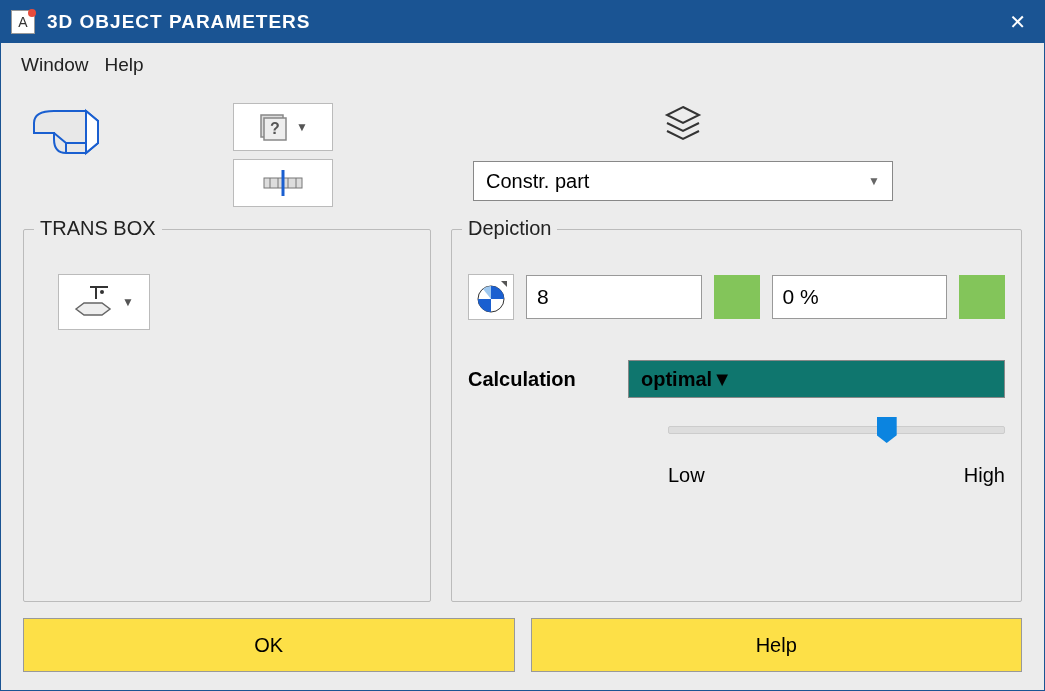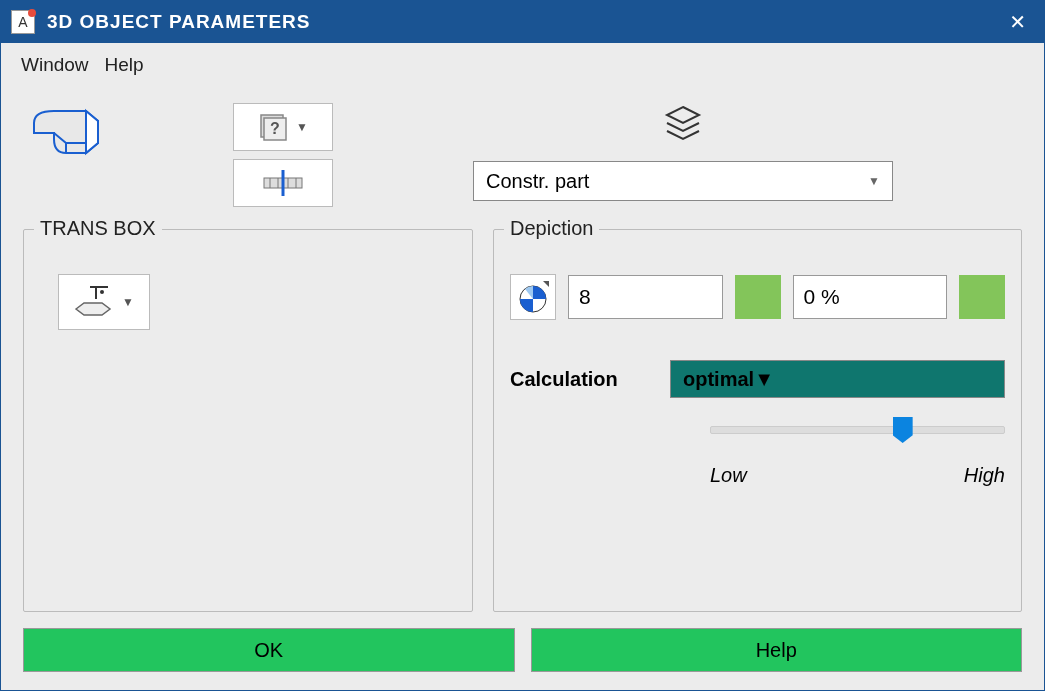--- a/index.html
+++ b/index.html
@@ -28,41 +28,41 @@
     .layer-select { display: flex; align-items: center; gap: 18px; margin-left: 130px; flex-direction: column; }
     .layers-icon { width: 40px; }
     .combo { width: 420px; height: 40px; background: #fff; border: 1px solid #888; display: flex; align-items: center; padding: 0 12px; font-size: 20px; position: relative; cursor: pointer; }
     .combo .dd { position: absolute; right: 12px; font-size: 12px; color: #666; }
     
     .panels-row { display: flex; gap: 20px; flex: 1; }
     
     .panel { border: 1px solid #bbb; border-radius: 2px; position: relative; padding: 24px 16px 16px 16px; }
     .panel-label { position: absolute; top: -13px; left: 10px; background: #ececec; padding: 0 6px; font-size: 20px; color: #222; }
     
-    .panel-left { width: 450px; }
+    .panel-left { width: 408px; }
     .panel-right { flex: 1; }
     
     .trans-btn { width: 92px; height: 56px; background: #fff; border: 1px solid #bbb; display: flex; align-items: center; justify-content: center; gap: 8px; margin-top: 20px; margin-left: 18px; cursor: pointer; }
     
     .dep-row1 { display: flex; align-items: center; gap: 12px; margin-top: 20px; }
     .sphere-icon { width: 46px; height: 46px; border: 1px solid #bbb; background: #fff; display:flex; align-items:center; justify-content:center; }
     .num-input { flex: 1; height: 44px; background: #fff; border: 1px solid #999; font-size: 21px; padding: 0 10px; display:flex; align-items:center; }
     .green-sq { width: 46px; height: 44px; background: #83c55a; }
     
     .calc-row { display: flex; align-items: center; gap: 20px; margin-top: 40px; font-weight: bold; }
     .calc-label { font-size: 20px; width: 140px; }
     .calc-combo { flex: 1; height: 38px; background: #0f766e; border: 1px solid #888; display: flex; align-items: center; padding: 0 12px; font-size: 20px; position: relative; cursor: pointer; }
     
-    .slider-wrap { margin-top: 28px; margin-left: 200px; font-style: italic; }
+    .slider-wrap { margin-top: 28px; margin-left: 200px; }
     .slider-track { height: 8px; background: #ddd; border: 1px solid #ccc; border-radius: 2px; position: relative; }
     .slider-thumb { position: absolute; top: -10px; left: 62%; width: 20px; height: 26px; background: #0b84e0; clip-path: polygon(0 0, 100% 0, 100% 70%, 50% 100%, 0 70%); }
     .slider-labels { display: flex; justify-content: space-between; margin-top: 30px; font-size: 20px; }
     
     .footer { display: flex; gap: 16px; padding: 16px 22px 18px 22px; }
-    .btn-main { flex: 1; height: 44px; background: #22c55e; border: 1px solid #999; font-size: 20px; display: flex; align-items: center; justify-content: center; cursor: pointer; }
+    .btn-main { flex: 1; height: 54px; background: #fde047; border: 1px solid #999; font-size: 20px; display: flex; align-items: center; justify-content: center; cursor: pointer; }
   </style>
 </head>
 <body>
 
 <div class="titlebar">
   <div class="app-icon">A</div>
   <div class="title-text">3D OBJECT PARAMETERS</div>
   <div class="close-x">✕</div>
 </div>
 

